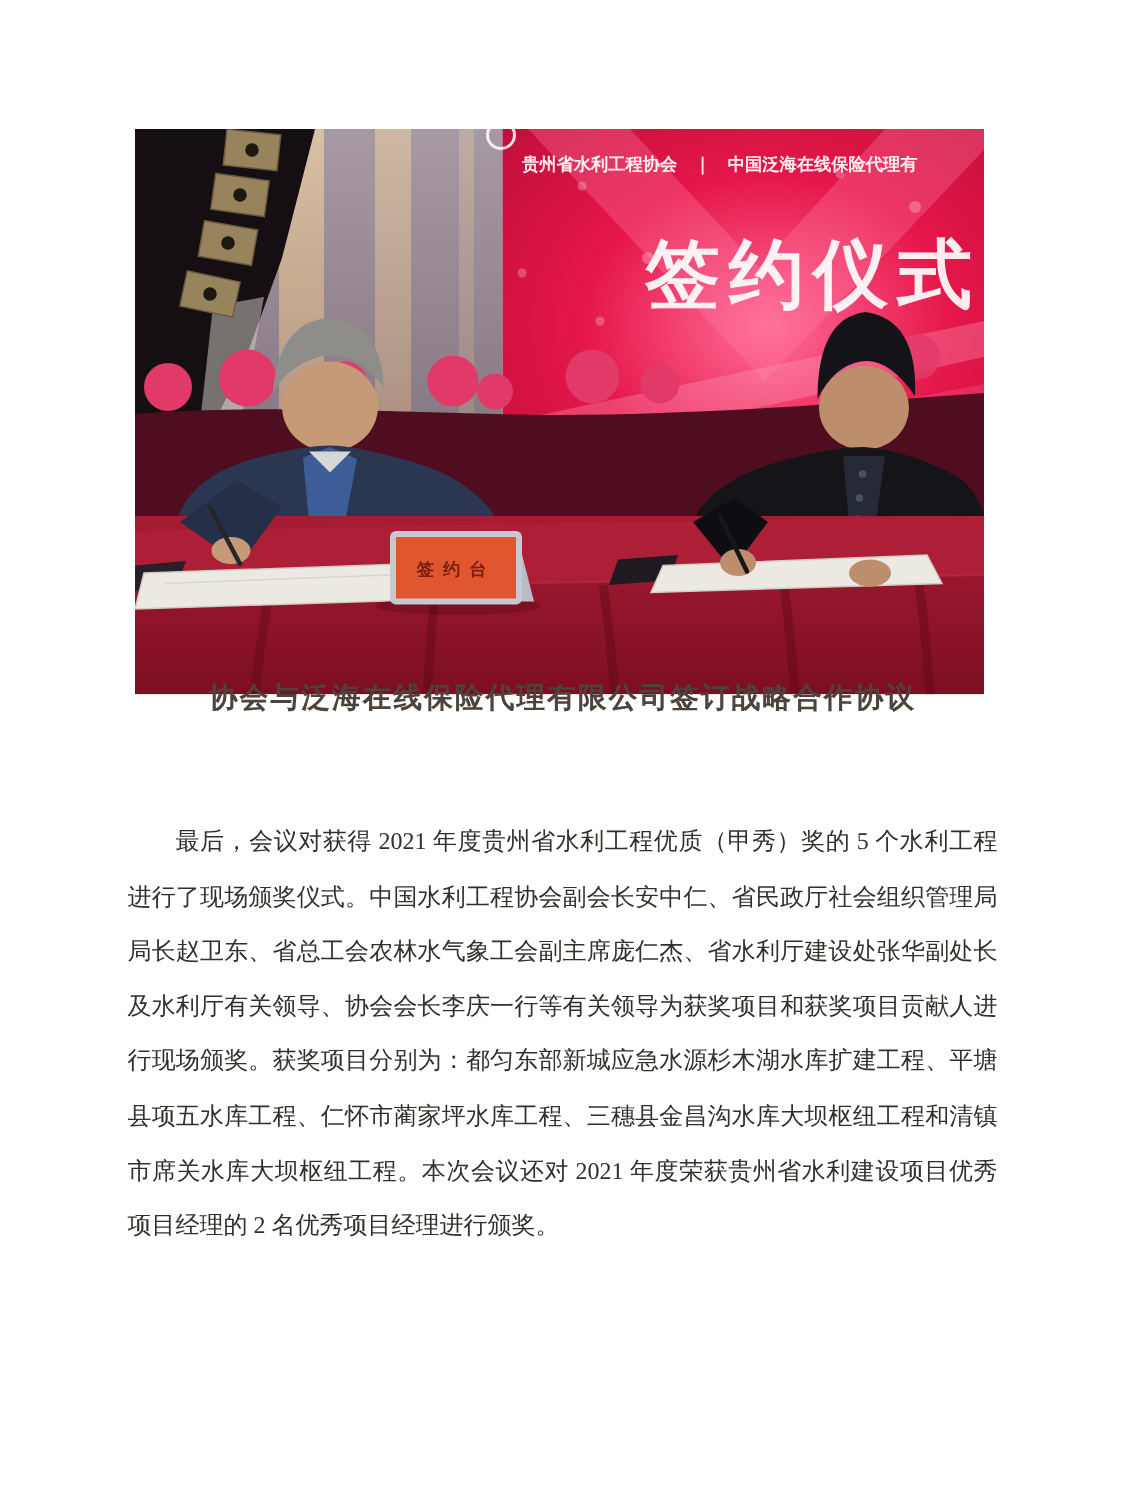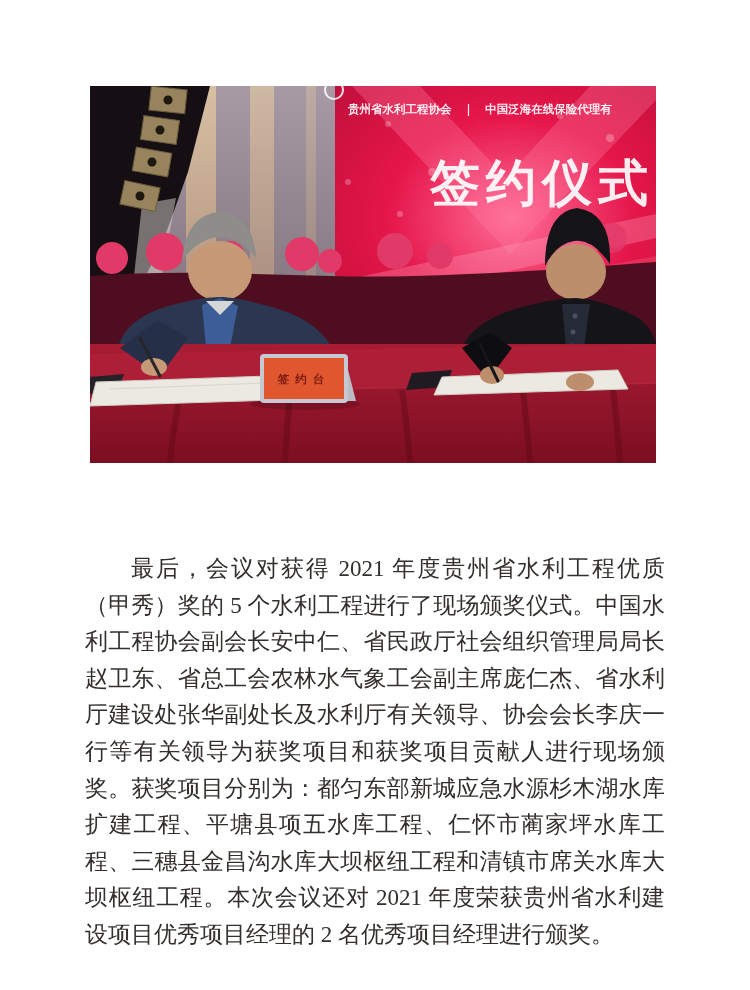--- a/index.html
+++ b/index.html
@@ -17,21 +17,21 @@
   .photo svg{display:block;}
   .caption{
     position:absolute;left:0;top:452px;width:750px;
     text-align:center;
     font-size:19px;font-weight:bold;
     letter-spacing:1.5px;
     color:#4c433b;
   }
   .body-text{
     position:absolute;left:85px;top:528px;width:580px;
-    font-size:23px;line-height:36.6px;
+    font-size:16px;line-height:36.6px;
     color:#33302c;
     text-align:justify;
     text-justify:inter-ideograph;
     text-indent:2em;
   }
   .screen-header{
     font-family:"Liberation Sans","DejaVu Sans",sans-serif;
     font-weight:bold;
   }
   .screen-title{
@@ -181,16 +181,17 @@
         <ellipse cx="64" cy="281" rx="13" ry="9" fill="#c79a77"></ellipse>
         <path d="M50,252 L70,290" stroke="#26262a" stroke-width="3" stroke-linecap="round"></path>
         <polygon points="372,262 400,246 422,262 398,294" fill="#0d0d12"></polygon>
         <ellipse cx="402" cy="289" rx="12" ry="9" fill="#bd8e6b"></ellipse>
         <path d="M390,258 L408,295" stroke="#16161a" stroke-width="3" stroke-linecap="round"></path>
         <ellipse cx="490" cy="296" rx="14" ry="9" fill="#bd8e6b"></ellipse>
       </g>
     </svg>
   </div>
 
+  <div class="caption">协会与泛海在线保险代理有限公司签订战略合作协议</div>
 
   <p class="body-text">最后，会议对获得 2021 年度贵州省水利工程优质（甲秀）奖的 5 个水利工程进行了现场颁奖仪式。中国水利工程协会副会长安中仁、省民政厅社会组织管理局局长赵卫东、省总工会农林水气象工会副主席庞仁杰、省水利厅建设处张华副处长及水利厅有关领导、协会会长李庆一行等有关领导为获奖项目和获奖项目贡献人进行现场颁奖。获奖项目分别为：都匀东部新城应急水源杉木湖水库扩建工程、平塘县项五水库工程、仁怀市蔺家坪水库工程、三穗县金昌沟水库大坝枢纽工程和清镇市席关水库大坝枢纽工程。本次会议还对 2021 年度荣获贵州省水利建设项目优秀项目经理的 2 名优秀项目经理进行颁奖。</p>
 
 </div>
 
 </body></html>

